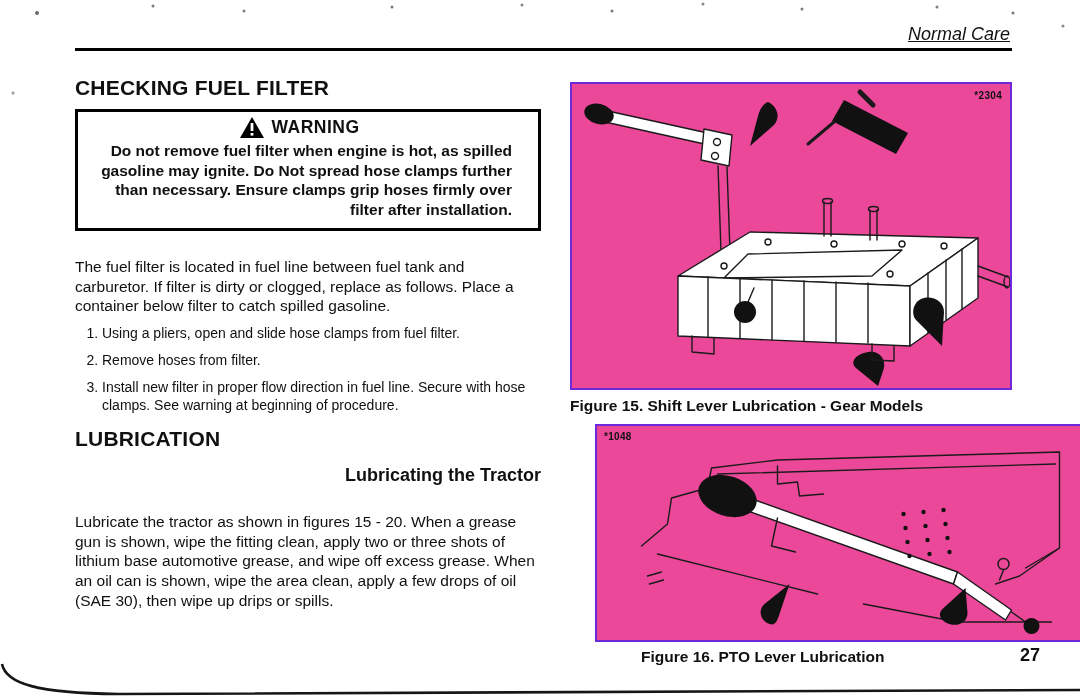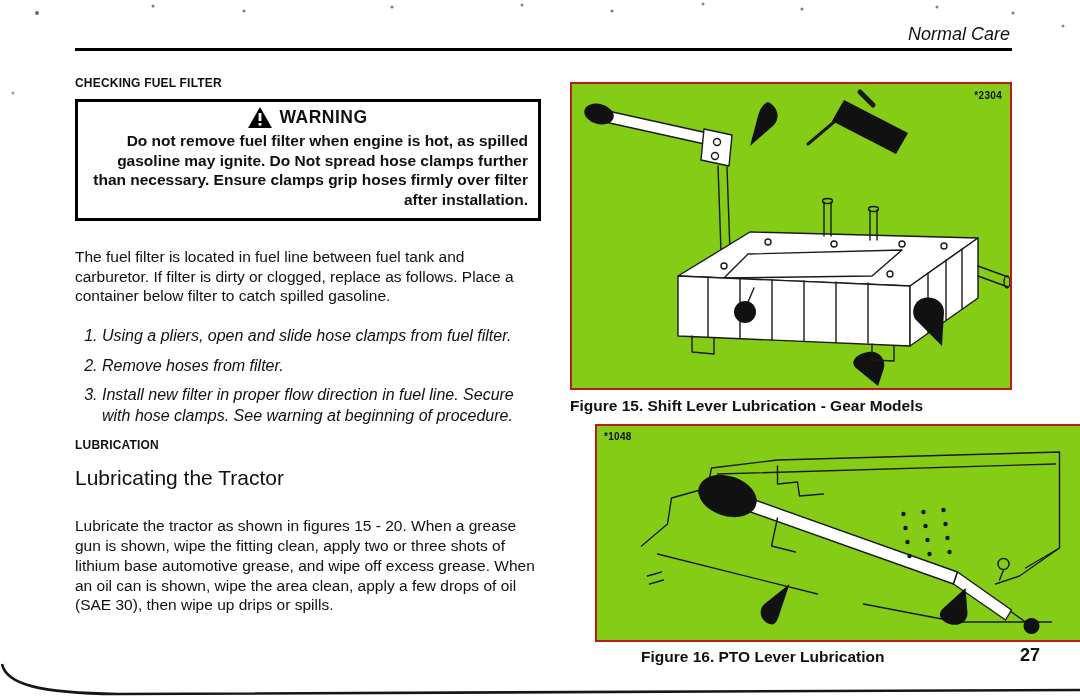--- a/index.html
+++ b/index.html
@@ -2,38 +2,38 @@
 <html><head>
 <meta charset="utf-8">
 <style>
   * { margin:0; padding:0; box-sizing:border-box; }
   html,body { background:#ffffff; }
   .page {
     position:relative; width:1080px; height:698px; background:#ffffff;
     font-family:"Liberation Sans", sans-serif; color:#101010; overflow:hidden;
   }
   
-  .header-title { position:absolute; top:24px; right:70px; font-style:italic; font-size:18px; color:#111; }
+  .header-title { position:absolute; top:24px; right:70px; font-style:italic; font-size:18px; color:#111;text-decoration:underline; }
   .header-rule { position:absolute; left:75px; top:48px; width:937px; height:3px; background:#000; }
 
   
   .left-col { position:absolute; left:75px; top:76px; width:466px; }
-  .section-title { font-size:12px; font-weight:bold; letter-spacing:0.2px; }
-  .warning-box { border:3px solid #000; margin-top:9px; padding:5px 10px 8px 10px; }
+  .section-title { font-size:21px; font-weight:bold; letter-spacing:0.2px; }
+  .warning-box { border:3px solid #000; margin-top:9px; padding:5px 26px 8px 10px; }
   .warning-head { display:flex; justify-content:center; align-items:center; gap:7px; font-weight:bold; font-size:17.5px; letter-spacing:0.5px; }
   .warning-icon { display:inline-block; width:24px; height:21px; }
   .warning-text { font-weight:bold; font-size:15.5px; line-height:1.27; margin-top:3px;text-align:right; }
   .body-para { font-size:15.5px; line-height:1.28; margin-top:26px; }
-  ol.steps { margin-top:20px; padding-left:27px; font-size:16px; line-height:1.28;font-style:italic; }
+  ol.steps { margin-top:9px; padding-left:27px; font-size:14px; line-height:1.28; }
   ol.steps li { margin-bottom:9px; }
-  .sub-title { font-size:21px; font-weight:normal; margin-top:14px; }
+  .sub-title { font-size:18px; font-weight:bold; margin-top:14px;text-align:right; }
   .gap-top { margin-top:12px; }
 
   
-  .fig-box { position:absolute; border:2px solid #b91c1c; background:#84cc16; }
+  .fig-box { position:absolute; border:2px solid #6d28d9; background:#ec4899; }
   .fig15-box { left:570px; top:82px; width:442px; height:308px; }
   .fig16-box { left:595px; top:424px; width:507px; height:218px; }
   .fig-svg { position:absolute; left:0; top:0; width:100%; height:100%; }
   .fig-tag { position:absolute; font-size:10px; font-weight:bold; letter-spacing:0.3px; }
   .tag-right { top:6px; right:8px; }
   .tag-left { top:5px; left:7px; }
   .fig-caption { position:absolute; font-weight:bold; font-size:15.5px; }
   .fig15-caption { left:570px; top:397px;text-align:center; }
   .fig16-caption { left:641px; top:648px; }
   .page-num { position:absolute; left:984px; top:645px; font-weight:bold; font-size:18px;margin-left:36px; }

